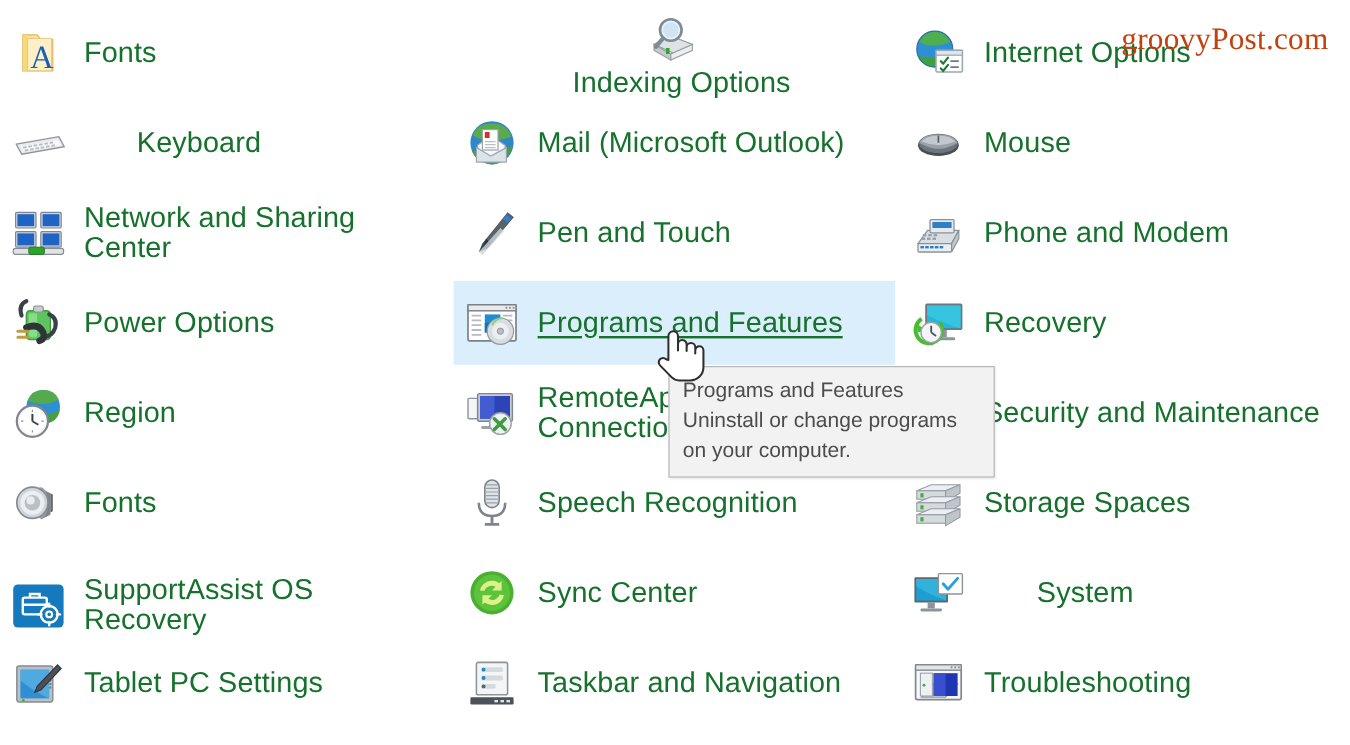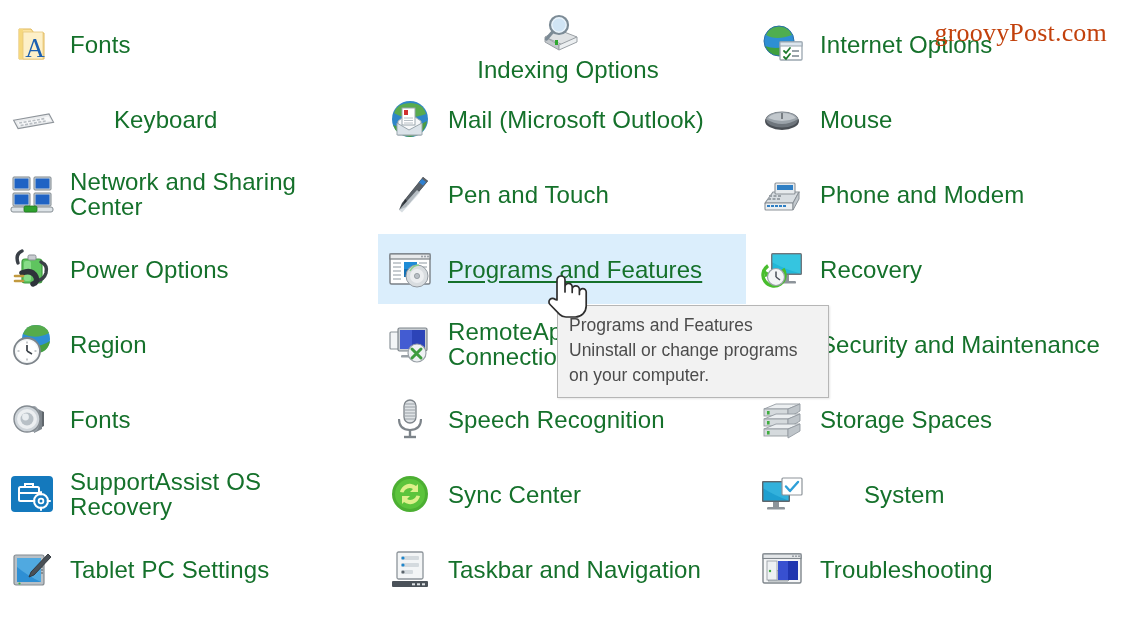--- a/index.html
+++ b/index.html
@@ -427,21 +427,21 @@
         <g transform="translate(0,20)">
           <path d="M6 14 l12 -5 h24 l-12 5 z" fill="#eceff1" stroke="#949ba1" stroke-width="0.9"></path>
           <rect x="6" y="14" width="24" height="7" fill="#d5dadd" stroke="#949ba1" stroke-width="0.9"></rect>
           <path d="M30 14 l12 -5 v7 l-12 7 z" fill="#bfc5ca" stroke="#949ba1" stroke-width="0.9"></path>
           <rect x="9" y="16" width="2.6" height="3.5" fill="#3fae3f"></rect>
         </g>
           </svg>
         </span>
         <span class="cp-label">Storage Spaces</span>
       </div>
-      <div class="cp-item" style="left: 0px; top: 459px; width: 378px; height: 70px;">
+      <div class="cp-item" style="left: 0px; top: 459px; width: 378px; height: 70px; align-items: flex-end;">
         <span class="icon-wrap">
           <svg width="48" height="48" viewBox="0 0 48 48">
         <rect x="3" y="6" width="42" height="36" rx="4" fill="#1479bd"></rect>
         <rect x="11" y="17" width="20" height="14" rx="1.5" fill="none" stroke="#ffffff" stroke-width="2"></rect>
         <path d="M17 17 v-3 h8 v3" fill="none" stroke="#ffffff" stroke-width="2"></path>
         <line x1="11" y1="23" x2="31" y2="23" stroke="#ffffff" stroke-width="2"></line>
         <circle cx="33" cy="31" r="7" fill="#1479bd" stroke="#ffffff" stroke-width="2"></circle>
         <circle cx="33" cy="31" r="2.4" fill="#1479bd" stroke="#ffffff" stroke-width="1.8"></circle>
         <g stroke="#ffffff" stroke-width="2" stroke-linecap="round">
           <line x1="33" y1="22" x2="33" y2="24.5"></line>

